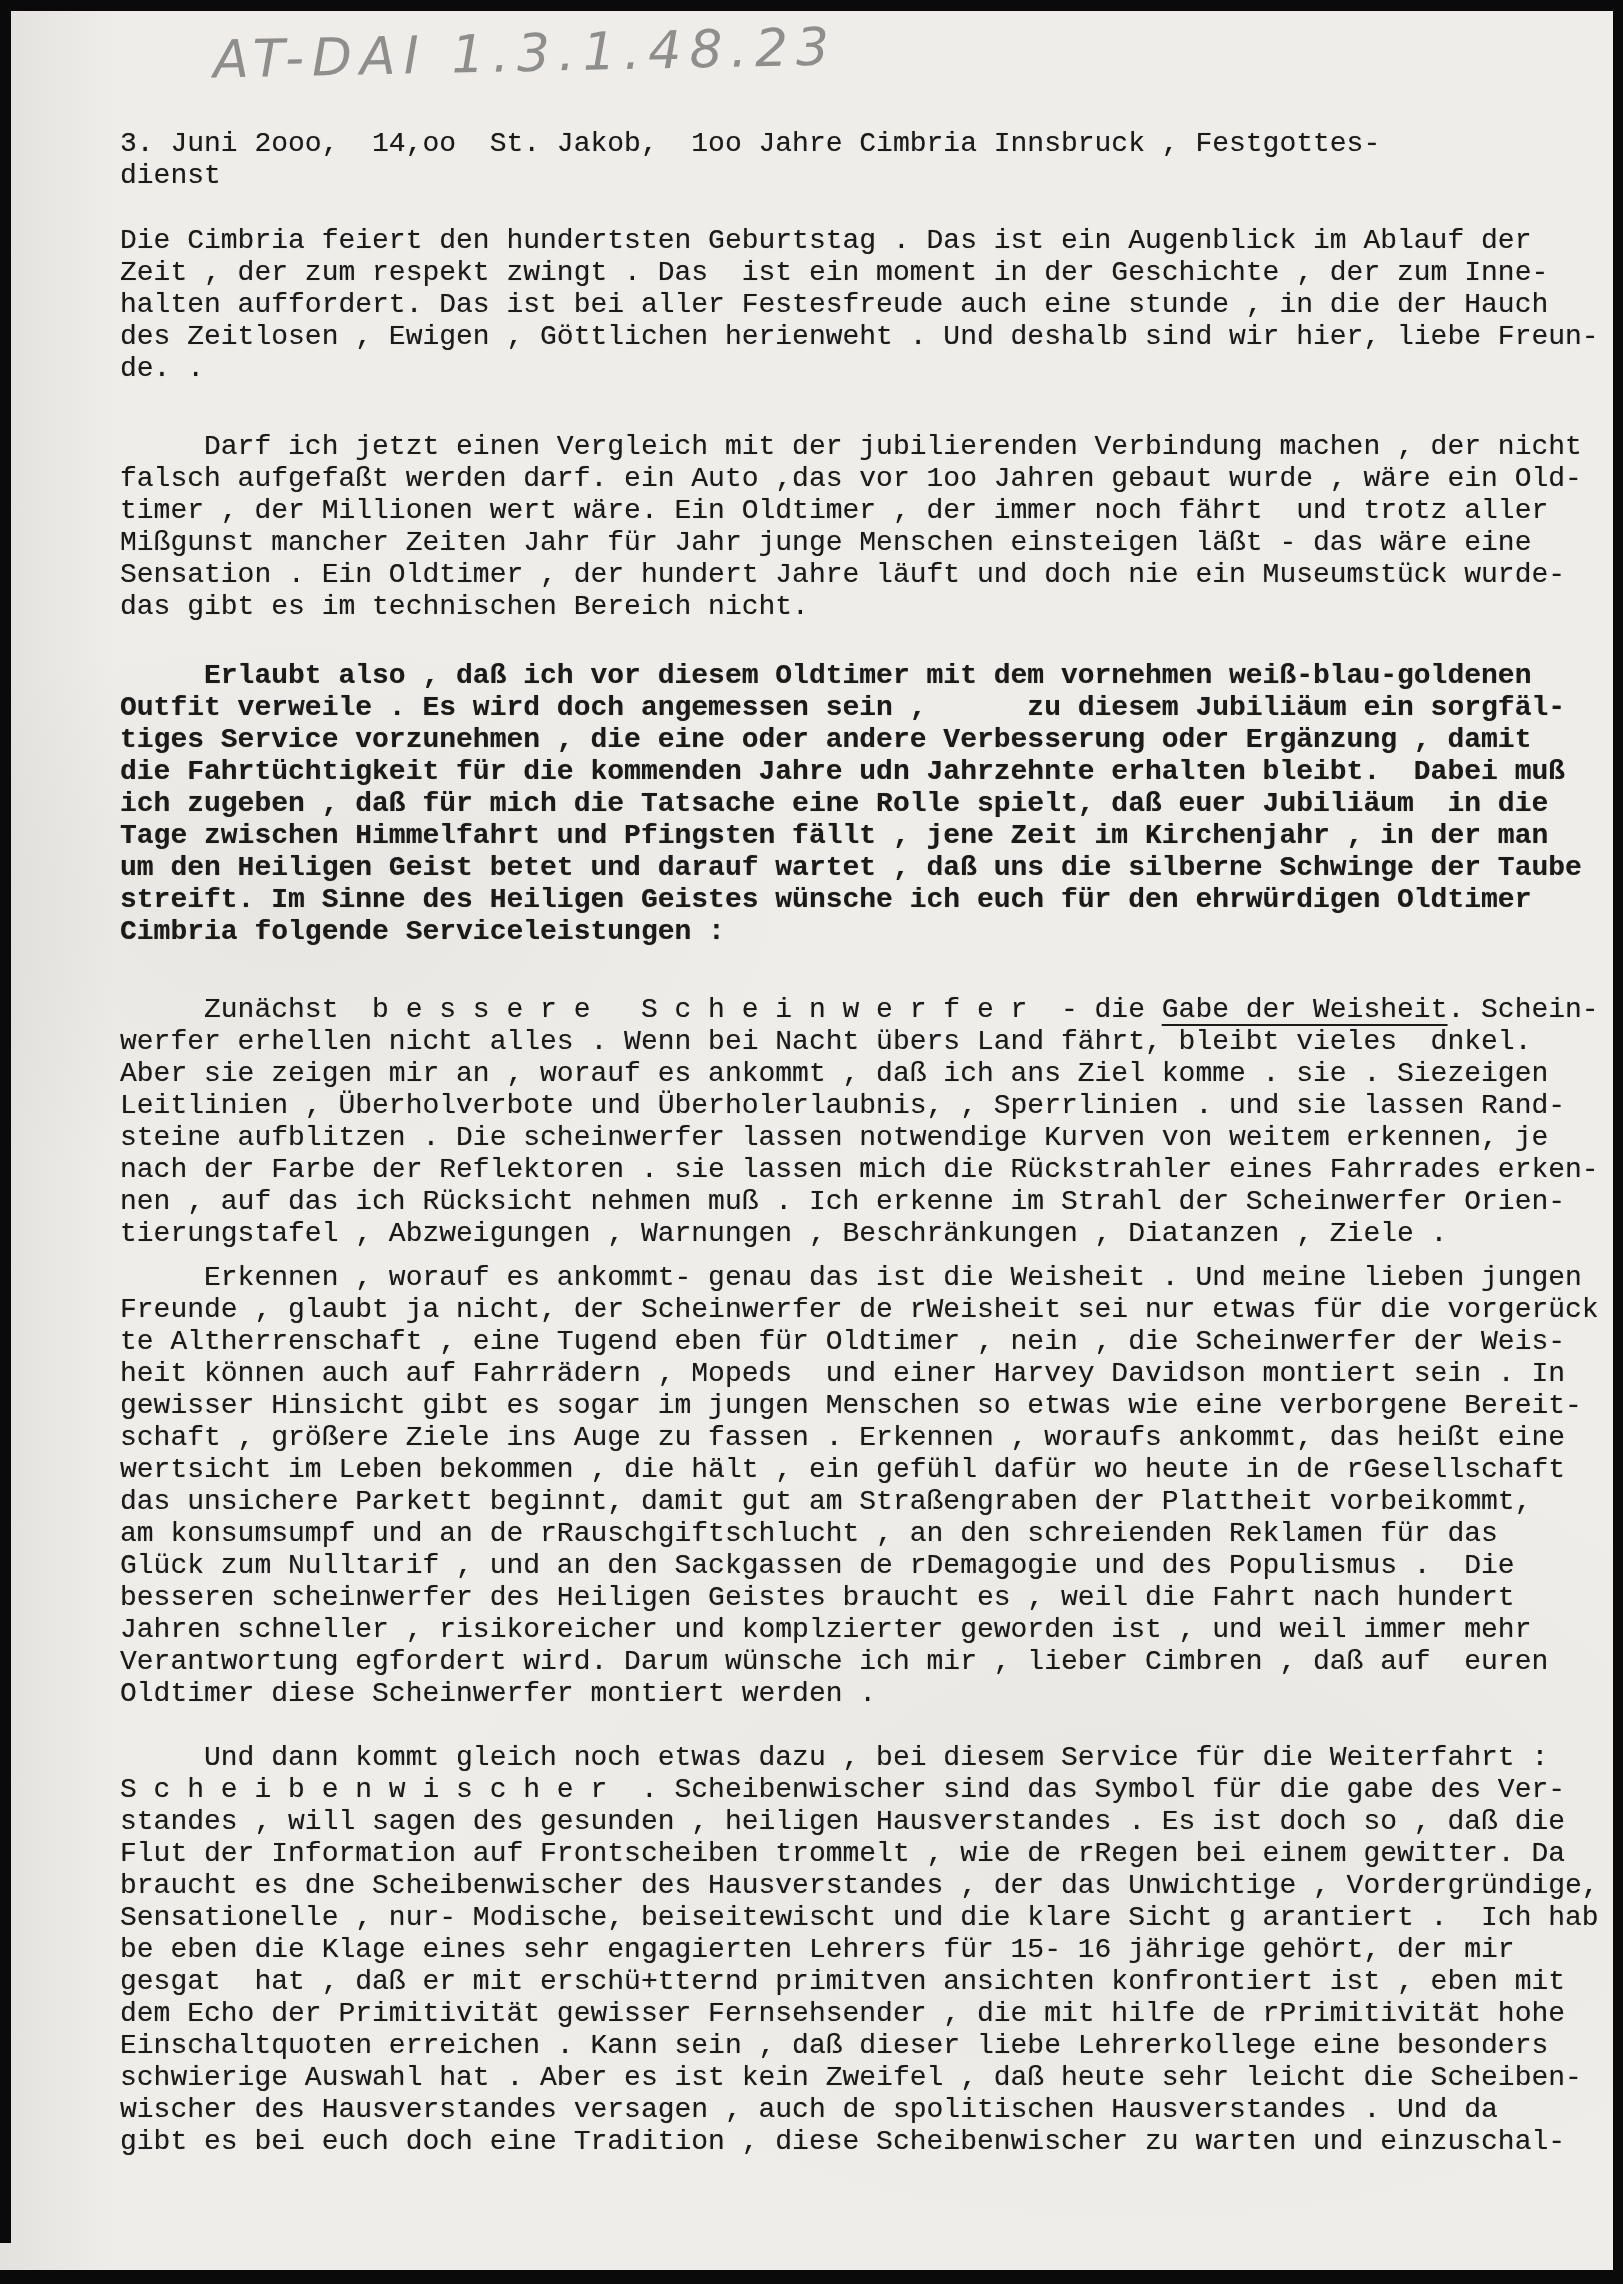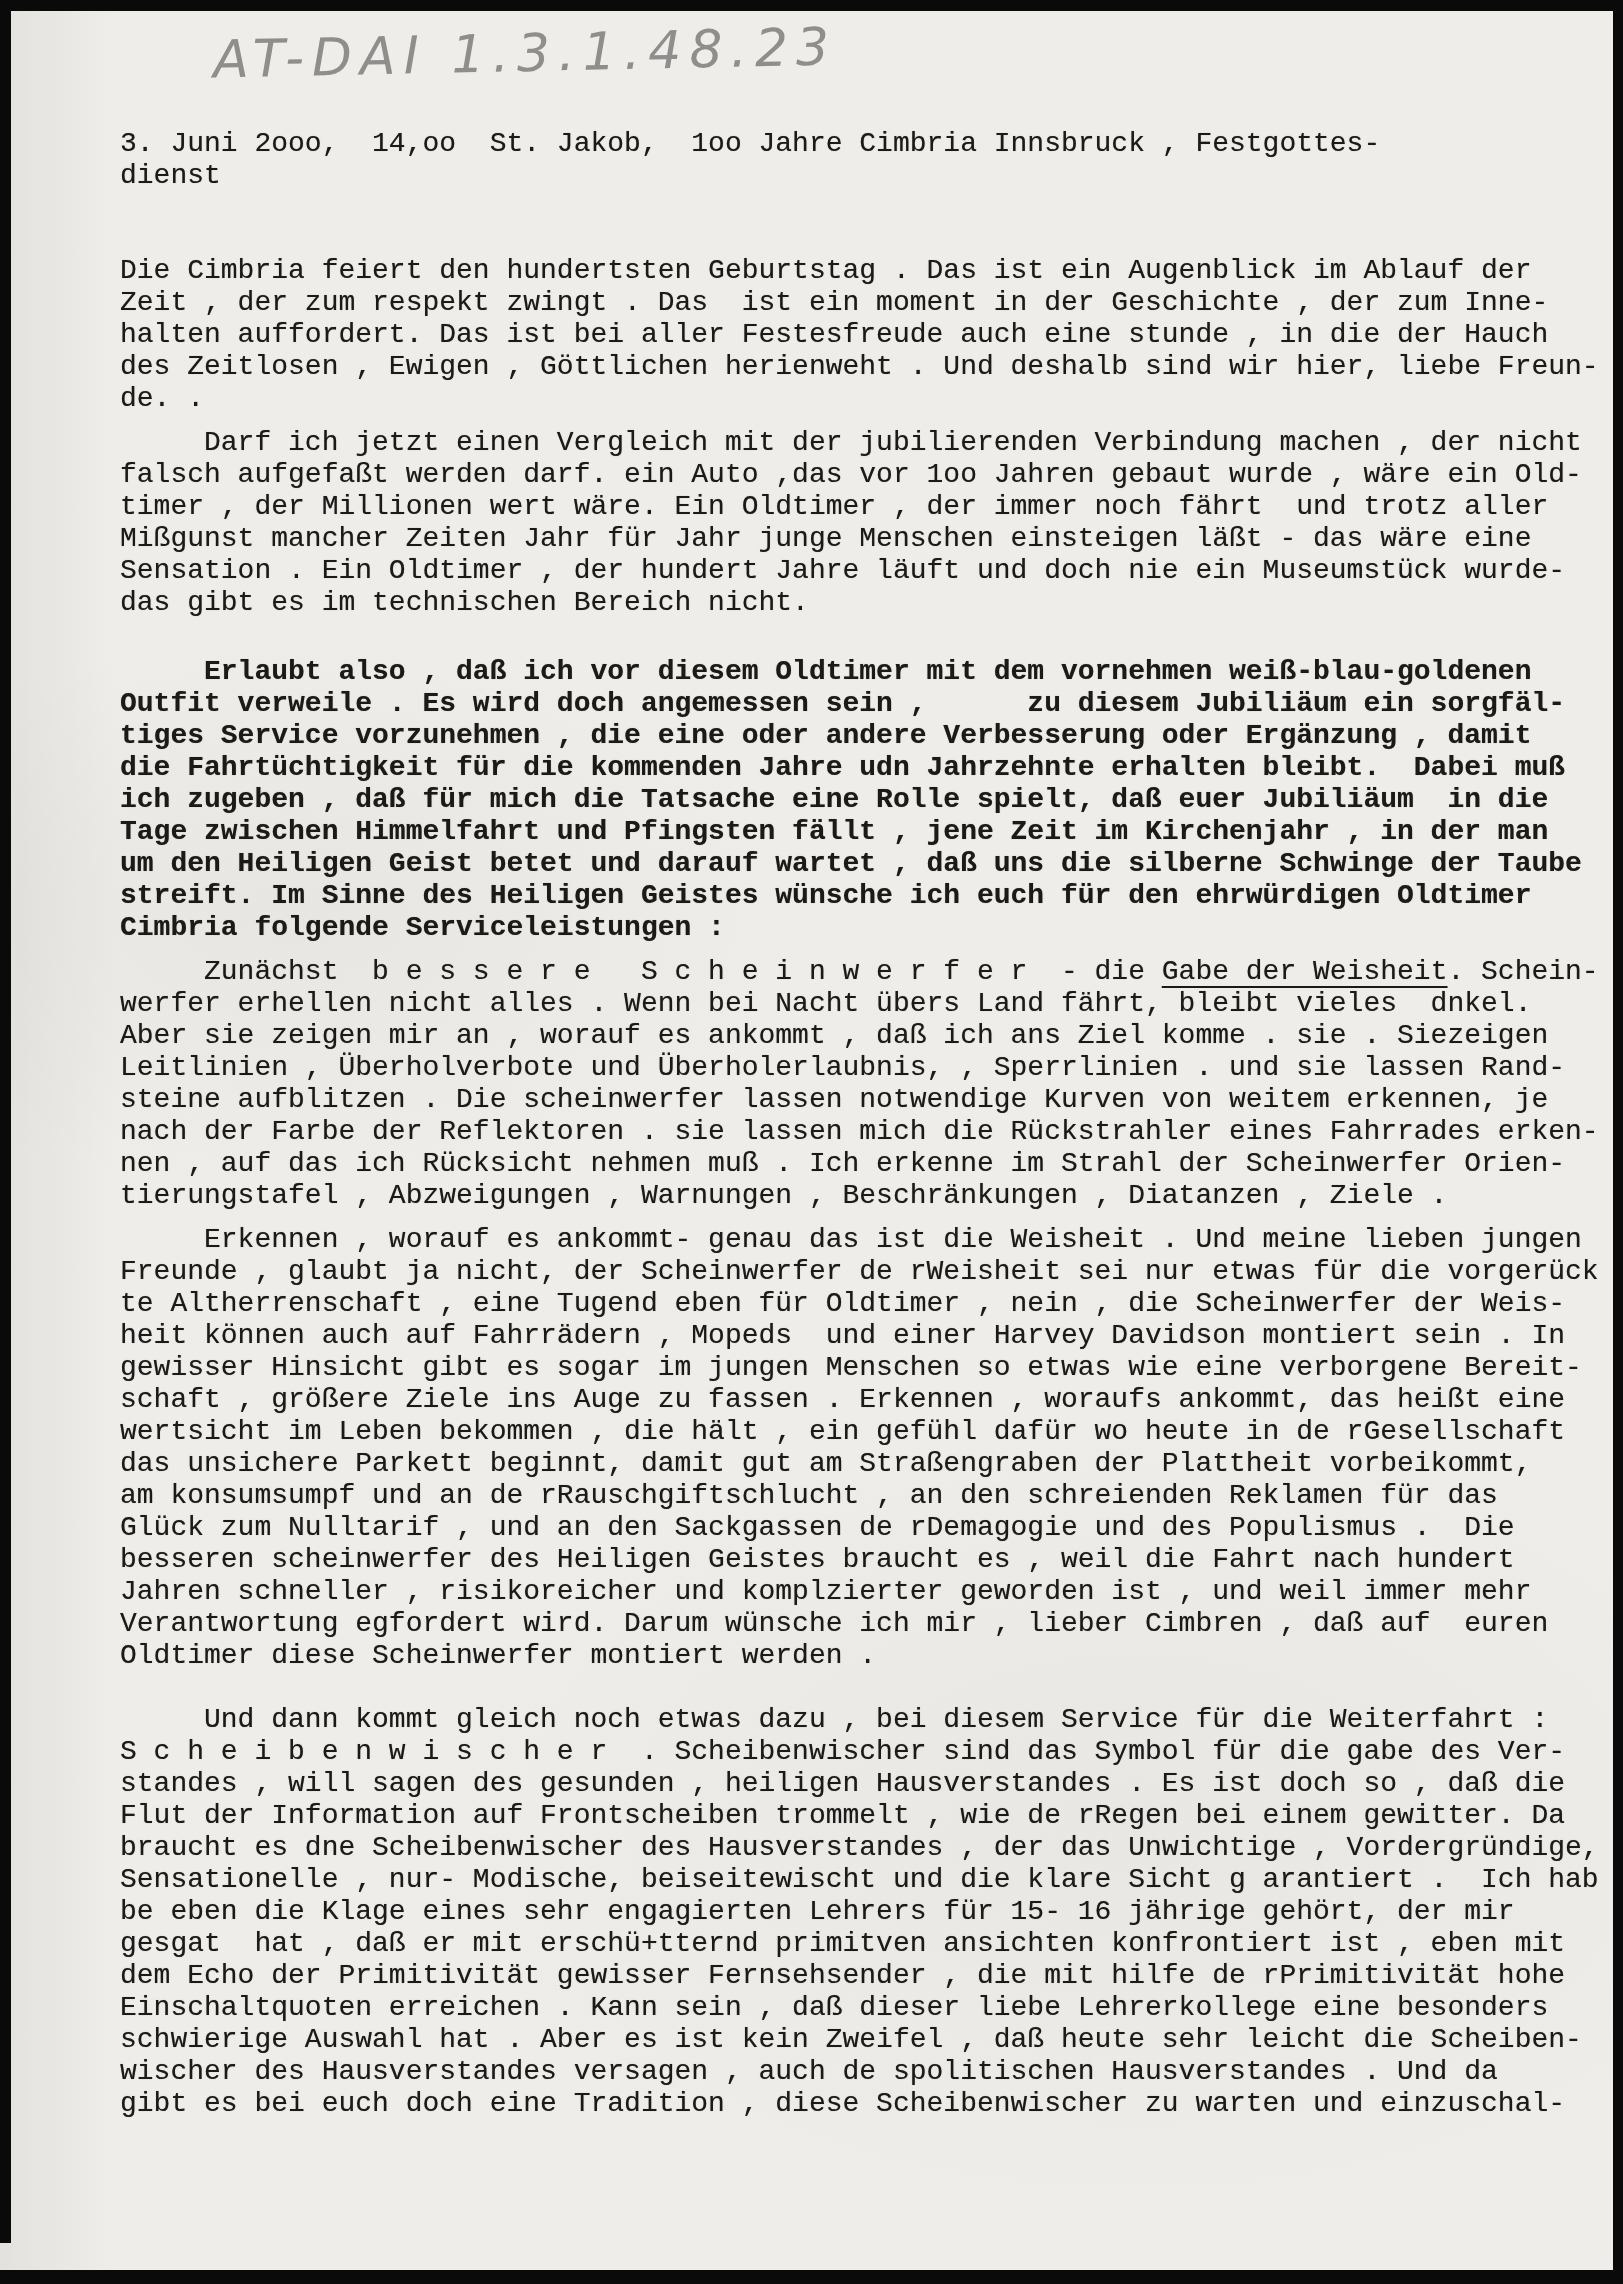--- a/index.html
+++ b/index.html
@@ -40,22 +40,22 @@
     position: absolute;
     left: 120px; top: 128px;
     width: 1502px;
     font-size: 28px;
     line-height: 32px;
     color: #1b1a18;
     white-space: pre;
     text-shadow: 0 0 0.8px rgba(20,20,20,0.45);
   }
   .tline { height: 32px; }
-  .para + .para { margin-top: 12px; }
-  .para:nth-child(2) { margin-top: 63px; }
+  .para + .para { margin-top: 46px; }
+  .para:nth-child(2) { margin-top: 33px; }
   .para:nth-child(4) { margin-top: 37px; font-weight: bold; }
   .para:nth-child(6) { margin-top: 12px;  }
   .para:nth-child(7) { margin-top: 32px; }
   .u { text-decoration: underline; text-decoration-thickness: 2.4px; text-underline-offset: 6.5px; }
   .b { font-weight: normal; }
 </style>
 </head>
 <body>
 
 <div class="scan">

